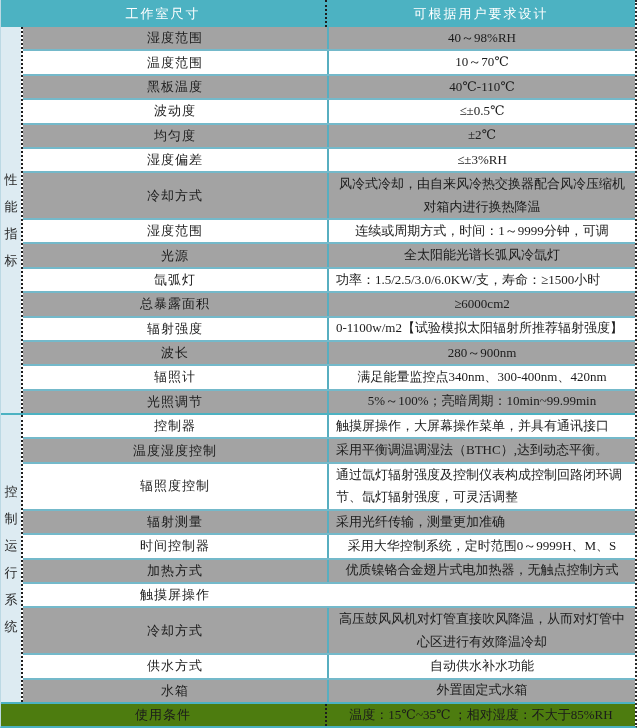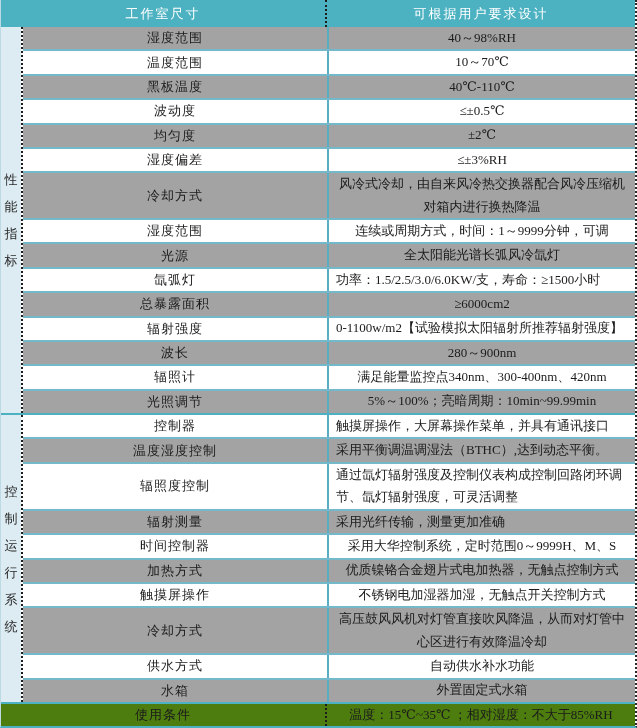--- a/index.html
+++ b/index.html
@@ -159,21 +159,20 @@
           <div class="row white">
             <div class="pname">时间控制器</div>
             <div class="pvalue">采用大华控制系统，定时范围0～9999H、M、S</div>
           </div>
           <div class="row light">
             <div class="pname">加热方式</div>
             <div class="pvalue">优质镍铬合金翅片式电加热器，无触点控制方式</div>
           </div>
           <div class="row white">
             <div class="pname">触摸屏操作</div>
-            <div class="pvalue">不锈钢电加湿器加湿，无触点开关控制方式</div>
           </div>
           <div class="row light tall">
             <div class="pname">冷却方式</div>
             <div class="pvalue">高压鼓风风机对灯管直接吹风降温，从而对灯管中心区进行有效降温冷却</div>
           </div>
           <div class="row white">
             <div class="pname">供水方式</div>
             <div class="pvalue">自动供水补水功能</div>
           </div>
           <div class="row light">

